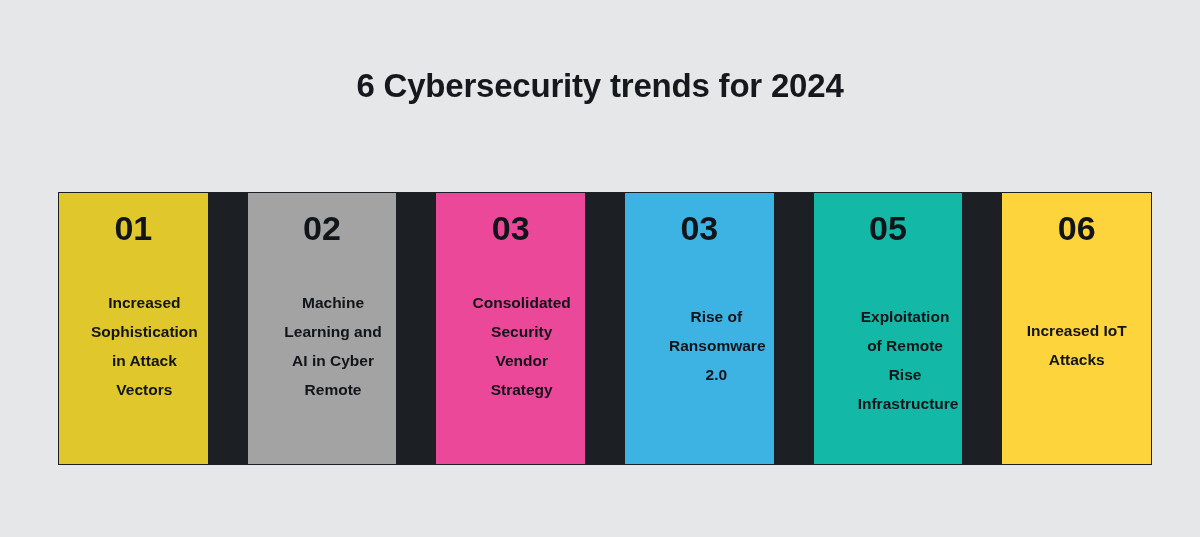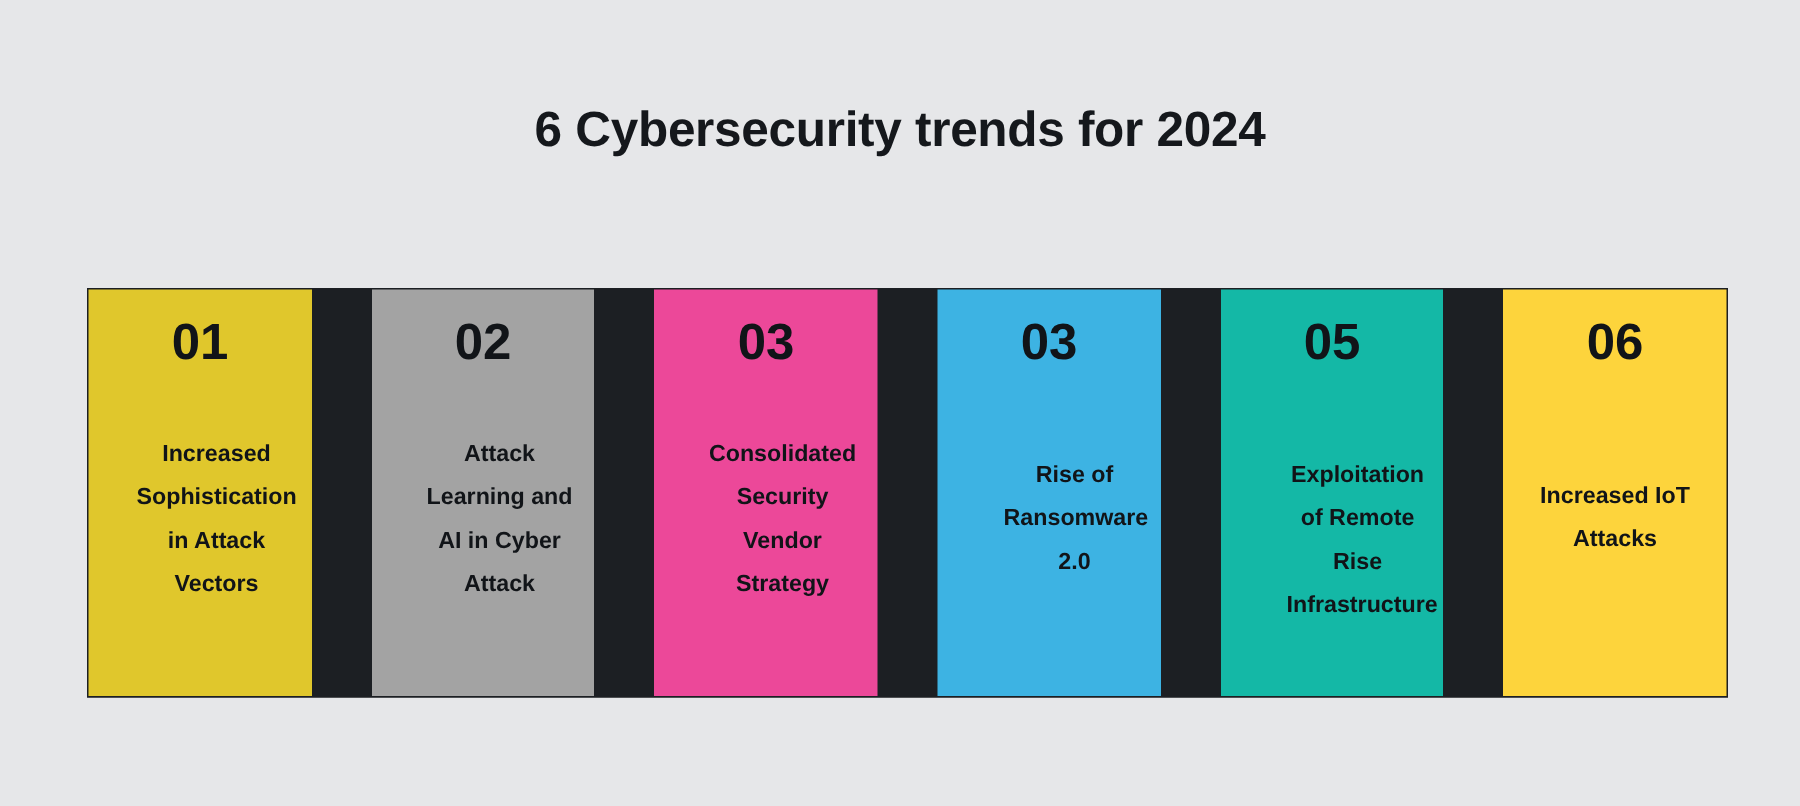--- a/index.html
+++ b/index.html
@@ -84,21 +84,21 @@
 
   <div class="board" style="background: rgb(28, 31, 35); border-color: rgb(28, 31, 35); gap: 40px;">
 
     <div class="col" style="background: rgb(224, 199, 44);">
       <div class="col-number">01</div>
       <div class="col-body lines-4">Increased Sophistication in Attack Vectors</div>
     </div>
 
     <div class="col" style="background: #a3a3a3;">
       <div class="col-number">02</div>
-      <div class="col-body lines-4">Attack Learning and AI in Cyber Attack</div>
+      <div class="col-body lines-4">Machine Learning and AI in Cyber Remote</div>
     </div>
 
     <div class="col" style="background: #ec4899;">
       <div class="col-number">03</div>
       <div class="col-body lines-4">Consolidated Security Vendor Strategy</div>
     </div>
 
     <div class="col" style="background: rgb(61, 179, 227);">
       <div class="col-number">03</div>
       <div class="col-body lines-3">Rise of Ransomware 2.0</div>

